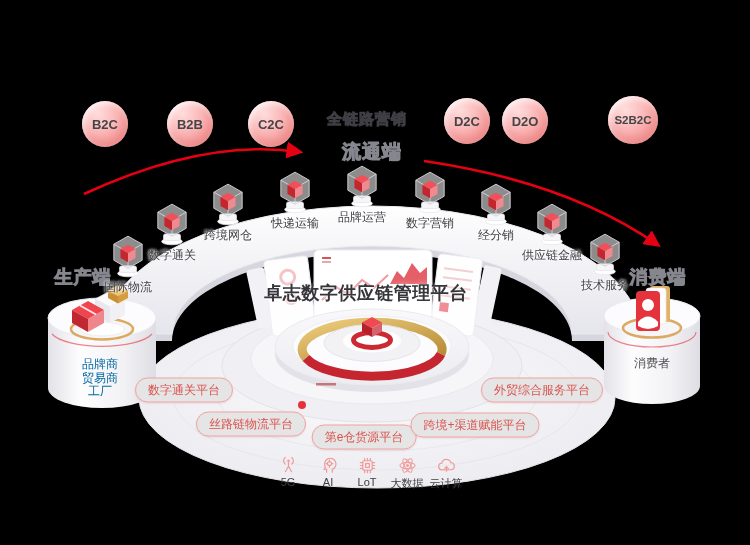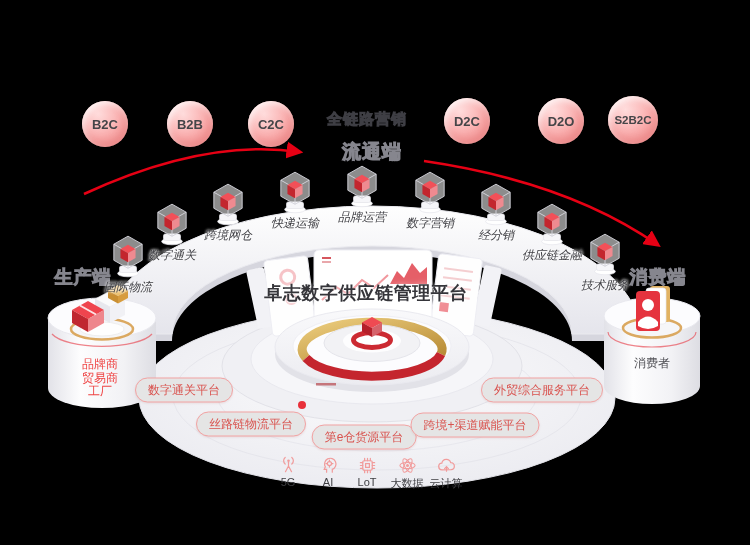--- a/index.html
+++ b/index.html
@@ -13,34 +13,34 @@
     font-weight:bold;font-size:13px;color:#454548;}
   .bubble.wide{width:50px;height:48px;font-size:11.5px;}
   .outline-text{position:absolute;transform:translateX(-50%);font-weight:bold;white-space:nowrap;
     color:rgba(150,150,158,.28);-webkit-text-stroke:1px #86868e;letter-spacing:1px;}
   .ot-headline{font-size:15px;color:rgba(62,62,68,.35);-webkit-text-stroke:1px #3e3e44;}
   .ot-circ{font-size:19px;margin-left:6px;}
   .ot-side{font-size:18px;}
   .arc-item{position:absolute;width:76px;display:flex;flex-direction:column;align-items:center;}
   .arc-item .cube{width:34px;height:44px;}
   .arc-label{font-size:12px;color:#3f3f44;margin-top:1px;white-space:nowrap;
-    text-shadow:0 0 3px #fff,0 0 3px #fff;font-style:italic;}
+    text-shadow:0 0 3px #fff,0 0 3px #fff;}
   .main-title{position:absolute;left:366px;top:281px;transform:translateX(-50%);
     font-size:18px;font-weight:bold;color:#35353a;letter-spacing:.5px;white-space:nowrap;
     text-shadow:0 1px 0 rgba(255,255,255,.85),0 0 6px rgba(255,255,255,.7);}
   .pill{position:absolute;transform:translate(-50%,-50%);background:#e5e5e5;
     border:1px solid var(--pill-border,#f2a3a3);border-radius:14px;
     color:var(--pill-text,#d9534f);font-size:12px;padding:3px 12px;white-space:nowrap;
     box-shadow:0 1px 2px rgba(190,120,120,.18);}
   .tech-item{position:absolute;transform:translateX(-50%);display:flex;flex-direction:column;
     align-items:center;gap:1px;width:52px;}
   .tech-item svg{width:19px;height:19px;}
   .tech-label{font-size:11px;color:#3e3e42;white-space:nowrap;}
   .role-stack{position:absolute;left:100px;top:358px;transform:translateX(-50%);
-    text-align:center;font-size:12px;color:#ef4444;line-height:13.5px;}
+    text-align:center;font-size:12px;color:#0369a1;line-height:13.5px;}
   .consumer-label{position:absolute;left:652px;top:355px;transform:translateX(-50%);
     font-size:12px;color:#515156;white-space:nowrap;}
 </style>
 </head>
 <body>
 
 <div class="stage">
 
   <svg class="scene" viewBox="0 0 750 545">
     <defs>
@@ -180,21 +180,21 @@
     <g>
       <path d="M84 194 Q205 138 300 152" fill="none" stroke="#e60014" stroke-width="2.6" marker-end="url(#ah)"></path>
       <path d="M424 161 Q568 182 658 245" fill="none" stroke="#e60014" stroke-width="2.6" marker-end="url(#ah)"></path>
     </g>
   </svg>
 
   <div class="bubble" style="left:82px;top:101px;">B2C</div>
   <div class="bubble" style="left:167px;top:101px;">B2B</div>
   <div class="bubble" style="left:248px;top:101px;">C2C</div>
   <div class="bubble" style="left:444px;top:98px;">D2C</div>
-  <div class="bubble" style="left:538px;top:98px;">D2O</div>
+  <div class="bubble" style="left:502px;top:98px;">D2O</div>
   <div class="bubble wide" style="left:608px;top:96px;">S2B2C</div>
 
   <div class="outline-text ot-headline" style="left:367px;top:110px;">全链路营销</div>
   <div class="outline-text ot-circ" style="left:366px;top:139px;">流通端</div>
   <div class="outline-text ot-side" style="left:83px;top:265px;">生产端</div>
   <div class="outline-text ot-side" style="left:658px;top:265px;">消费端</div>
 
   <div class="arc-item" style="left:90px;top:234px;">
     <svg class="cube">
         <use href="#sym-cube"></use>

